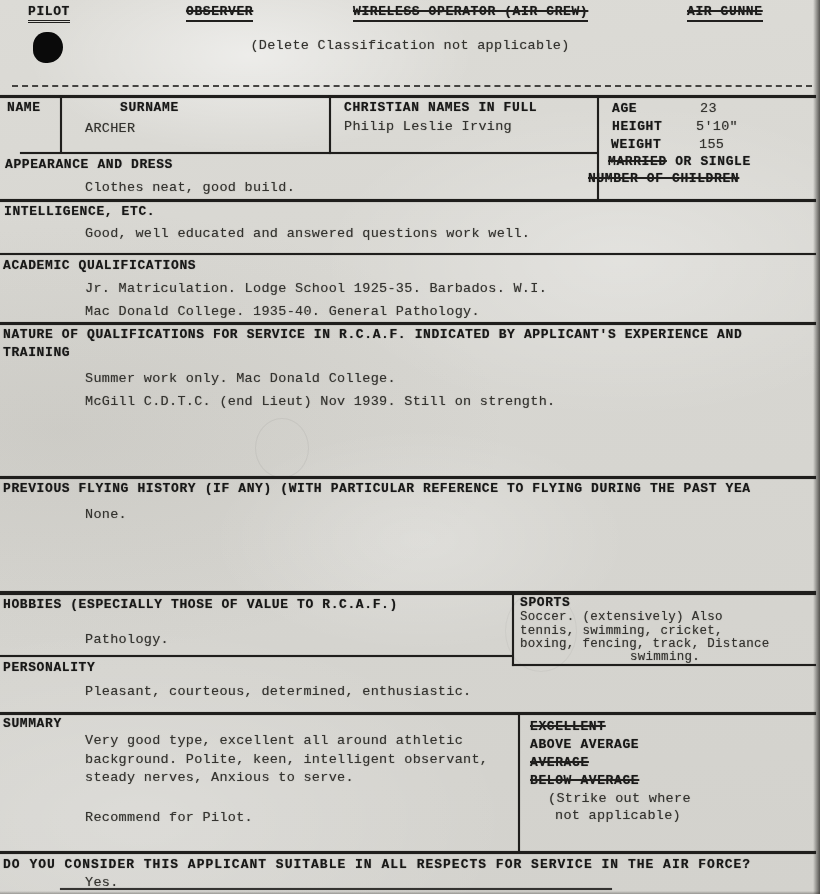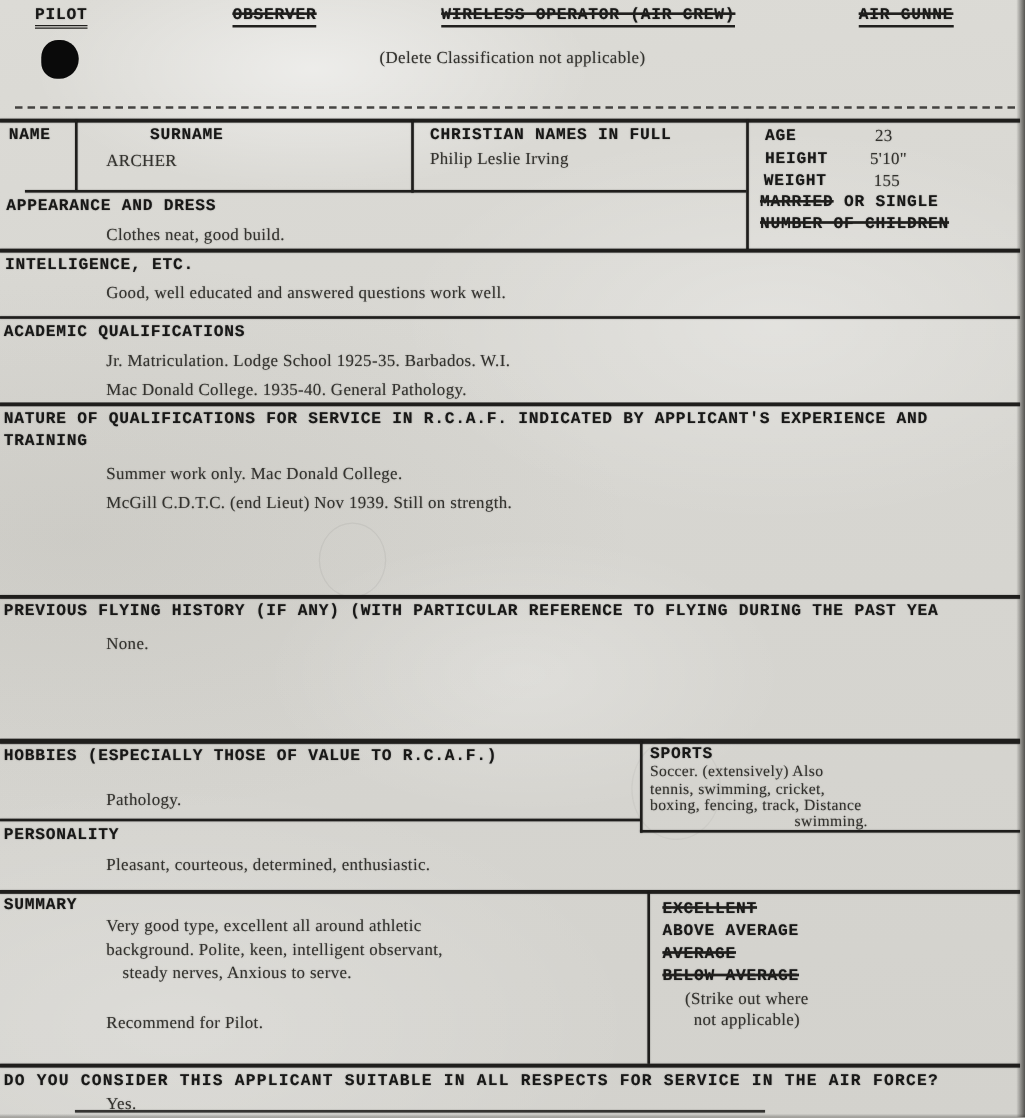--- a/index.html
+++ b/index.html
@@ -16,21 +16,20 @@
     color:#2e2d2b;
   }
   .t { position:absolute; white-space:nowrap; }
   .hdr {
     font-weight:bold; font-size:13px; letter-spacing:.6px; color:#181817;
     text-shadow:0 0 1px rgba(20,20,20,.55);
   }
   .typed {
     font-size:13.5px; letter-spacing:.3px; color:#34332f;
     text-shadow:0 0 1px rgba(52,51,47,.5);
-    font-family:Liberation Serif, serif;
   }
   .small { font-size:12.5px; }
   .xout { text-decoration:line-through; text-decoration-thickness:2px; text-decoration-color:#21201e; }
   .ul { border-bottom:2px solid #21201e; padding-bottom:1px; }
   .ul2 { border-bottom:3px double #21201e; padding-bottom:1px; }
   .rule { position:absolute; background:#1f1e1c; box-shadow:0 0 1px rgba(0,0,0,.6); }
   .rule.faded { opacity:.88; }
   .dashedrule { position:absolute; border-top:2px dashed #2a2927; opacity:.85; }
   .hole { position:absolute; background:#0a0a0a; border-radius:48% 52% 55% 45%; }
   .stain { position:absolute; border:1px solid rgba(60,58,50,.07); border-radius:50%; }
@@ -81,21 +80,21 @@
   <div class="t hdr" style="left:344px; top:100px;">CHRISTIAN NAMES IN FULL</div>
   <div class="t typed" style="left:344px; top:119px;">Philip Leslie Irving</div>
 
   <div class="t hdr" style="left:612px; top:101px;">AGE</div>
   <div class="t typed" style="left:700px; top:101px;">23</div>
   <div class="t hdr" style="left:612px; top:119px;">HEIGHT</div>
   <div class="t typed" style="left:696px; top:119px;">5'10"</div>
   <div class="t hdr" style="left:611px; top:137px;">WEIGHT</div>
   <div class="t typed" style="left:699px; top:137px;">155</div>
   <div class="t hdr" style="left:608px; top:154px;"><span class="xout">MARRIED</span>&nbsp;<span>OR SINGLE</span></div>
-  <div class="t hdr" style="left:608px; top:171px;text-align:center;"><span class="xout">NUMBER OF CHILDREN</span></div>
+  <div class="t hdr" style="left:588px; top:171px;text-align:center;"><span class="xout">NUMBER OF CHILDREN</span></div>
 
   <div class="t hdr" style="left:5px; top:157px;">APPEARANCE AND DRESS</div>
   <div class="t typed" style="left:85px; top:180px;">Clothes neat, good build.</div>
 
   <div class="t hdr" style="left:4px; top:204px;">INTELLIGENCE, ETC.</div>
   <div class="t typed" style="left:85px; top:226px;">Good, well educated and answered questions work well.</div>
 
   <div class="t hdr" style="left:3px; top:258px;">ACADEMIC QUALIFICATIONS</div>
   <div class="t typed" style="left:85px; top:281px;">Jr. Matriculation. Lodge School 1925-35. Barbados. W.I.</div>
   <div class="t typed" style="left:85px; top:304px;">Mac Donald College. 1935-40. General Pathology.</div>
@@ -115,21 +114,21 @@
   <div class="t typed small" style="left:520px; top:624px;">tennis, swimming, cricket,</div>
   <div class="t typed small" style="left:520px; top:637px;">boxing, fencing, track, Distance</div>
   <div class="t typed small" style="left:520px; top:650px; width:290px; text-align:center;">swimming.</div>
 
   <div class="t hdr" style="left:3px; top:660px;">PERSONALITY</div>
   <div class="t typed" style="left:85px; top:684px;">Pleasant, courteous, determined, enthusiastic.</div>
 
   <div class="t hdr" style="left:3px; top:716px;">SUMMARY</div>
   <div class="t typed" style="left:85px; top:752px;">background. Polite, keen, intelligent observant,</div>
   <div class="t typed" style="left:85px; top:733px;">Very good type, excellent all around athletic</div>
-  <div class="t typed" style="left:98px; top:770px;">steady nerves, Anxious to serve.</div>
+  <div class="t typed" style="left:85px; top:770px;">steady nerves, Anxious to serve.</div>
   <div class="t typed" style="left:85px; top:810px;">Recommend for Pilot.</div>
 
   <div class="t hdr" style="left:530px; top:719px;"><span class="xout">EXCELLENT</span></div>
   <div class="t hdr" style="left:530px; top:737px;">ABOVE AVERAGE</div>
   <div class="t hdr" style="left:530px; top:755px;"><span class="xout">AVERAGE</span></div>
   <div class="t hdr" style="left:530px; top:773px;"><span class="xout">BELOW AVERAGE</span></div>
   <div class="t typed" style="left:548px; top:791px;">(Strike out where</div>
   <div class="t typed" style="left:555px; top:808px;">not applicable)</div>
 
   <div class="t hdr" style="left:3px; top:857px; letter-spacing:1px;">DO YOU CONSIDER THIS APPLICANT SUITABLE IN ALL RESPECTS FOR SERVICE IN THE AIR FORCE?</div>

